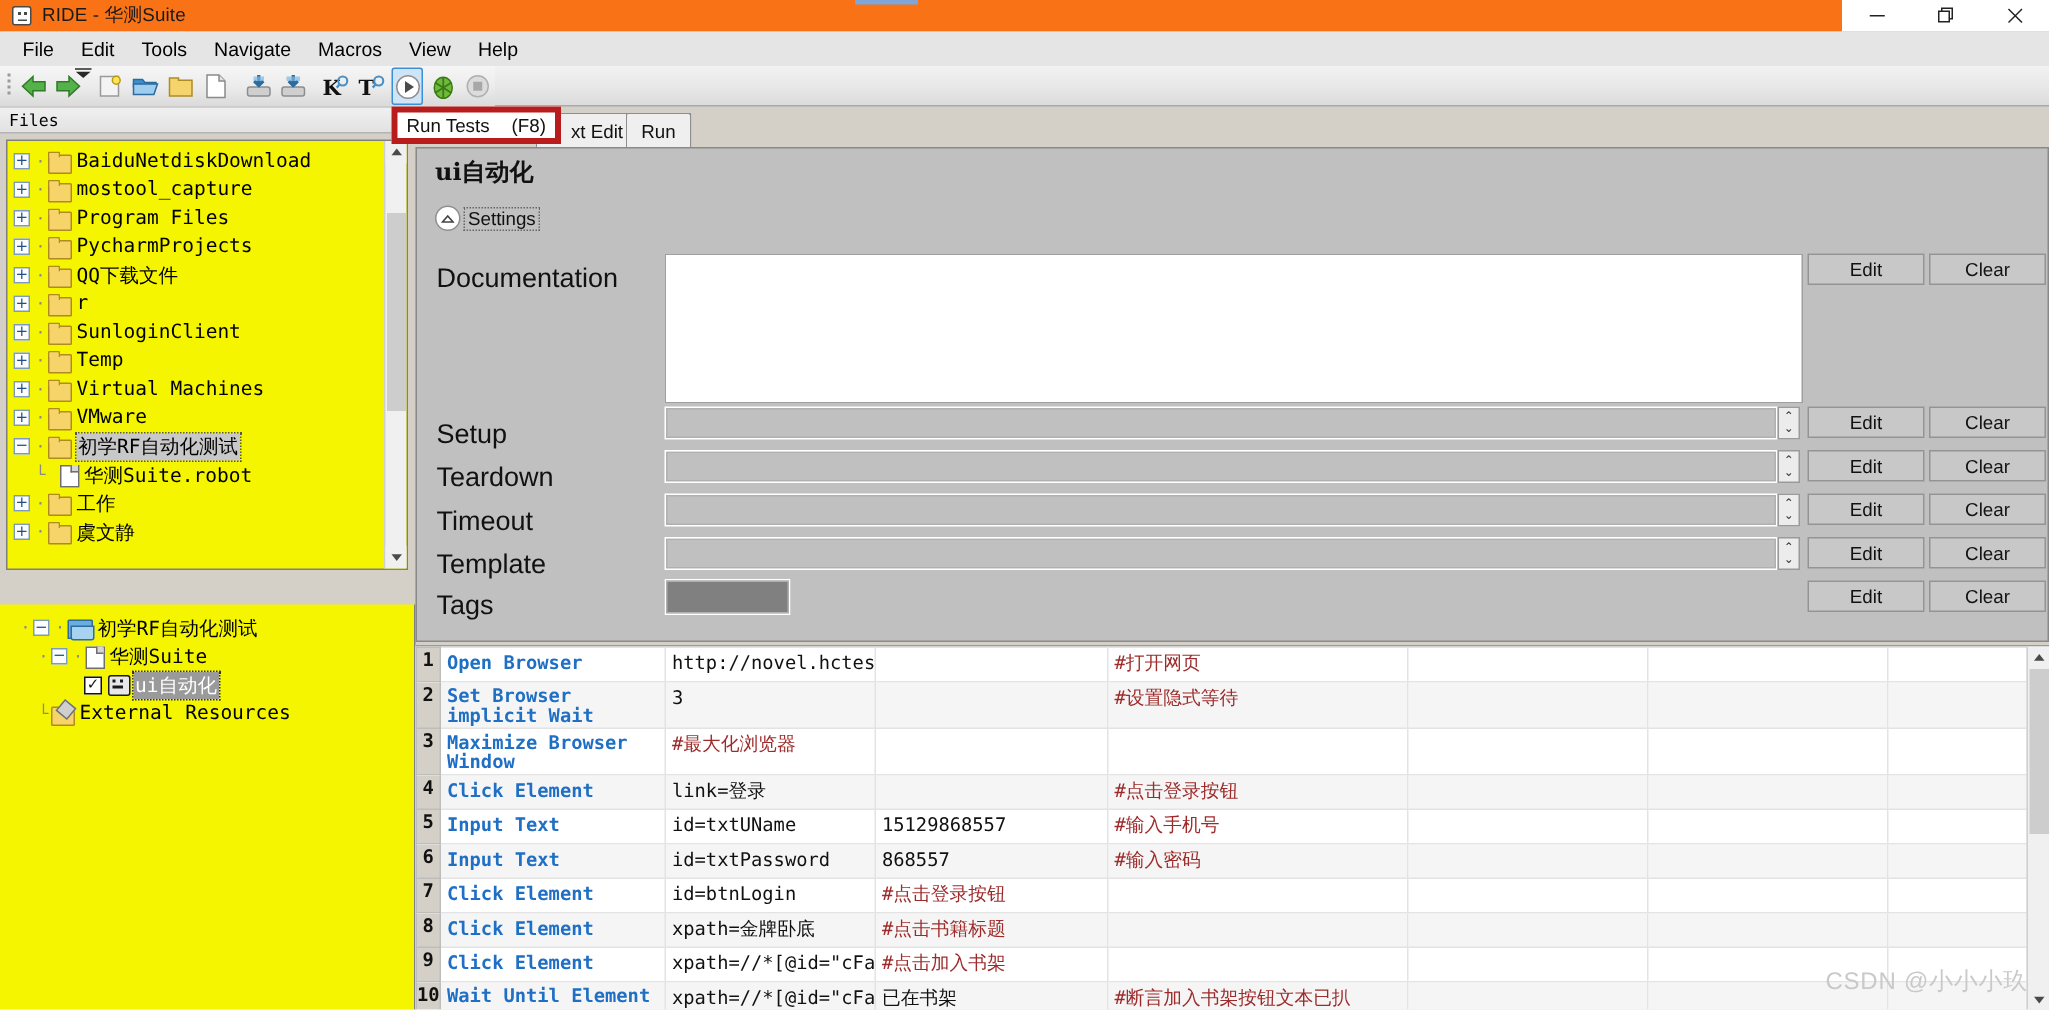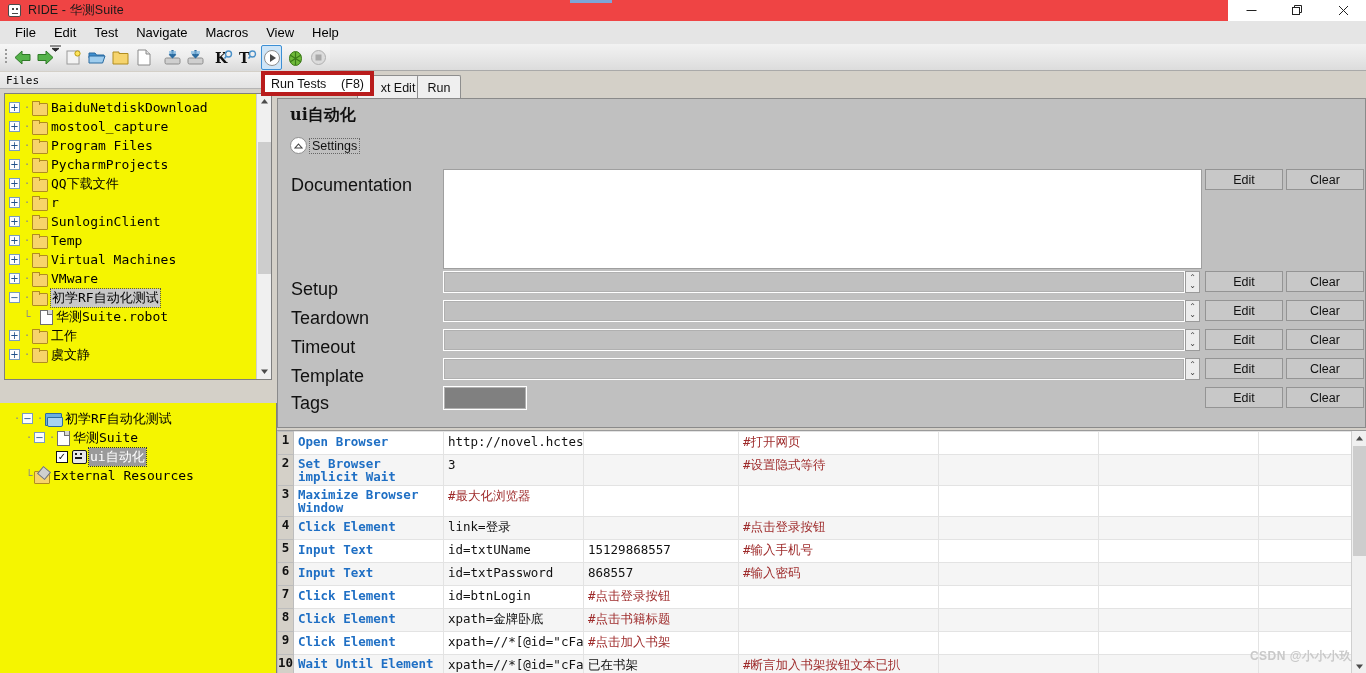--- a/index.html
+++ b/index.html
@@ -12,21 +12,21 @@
   }
   #app {
     position: relative;
     width: 1366px; height: 673px;
     background: #d4d0c8;
   }
 
   
   .titlebar {
     position: absolute; left: 0; top: 0; width: 1366px; height: 21px;
-    background: #ef4444;
+    background: #f97316;
     display: flex; align-items: center;
   }
   .title-left { display: flex; align-items: center; padding-left: 8px; gap: 7px; }
   .app-icon {
     width: 13px; height: 13px;
     border: 1px solid #4a4a4a; border-radius: 2px;
     position: relative; background: #ffffff;
   }
   .app-icon::before, .app-icon::after {
     content:""; position:absolute; width:2px; height:2px; background:#4a4a4a; top:3px;
@@ -331,22 +331,22 @@
   .c-a1   { width: 140px; }
   .c-a2   { width: 155px; }
   .c-a3   { width: 200px; }
   .c-a4   { width: 160px; }
   .c-a5   { width: 160px; }
   .c-a6   { width: 93px; }
   .wrap2 { white-space: normal !important; line-height: 13px; }
 
   .watermark {
     position: absolute; right: 14px; bottom: 8px;
-    font-size: 12px; color: #c9c9c9; letter-spacing: .5px;
-    pointer-events: none; z-index: 20; font-weight: bold;
+    font-size: 16px; color: #c9c9c9; letter-spacing: .5px;
+    pointer-events: none; z-index: 20;
   }
 </style>
 </head>
 <body>
 
 <div id="app">
 
   <div class="titlebar">
     <div class="title-left">
       <span class="app-icon">
@@ -372,21 +372,21 @@
           <line x1="11" y1="2" x2="2" y2="11" stroke="#222" stroke-width="1"></line>
         </svg>
       </div>
     </div>
   </div>
   <div class="titlebar-tab-stub"></div>
 
   <div class="menubar">
     <div class="menu-item">File</div>
     <div class="menu-item">Edit</div>
-    <div class="menu-item">Test</div>
+    <div class="menu-item">Tools</div>
     <div class="menu-item">Navigate</div>
     <div class="menu-item">Macros</div>
     <div class="menu-item">View</div>
     <div class="menu-item">Help</div>
   </div>
 
   <div class="toolbar"></div>
   <div class="tb-strip">
     <div style="display:flex;align-items:center;height:27px;padding-left:2px;">
       <div class="tb-grip">

